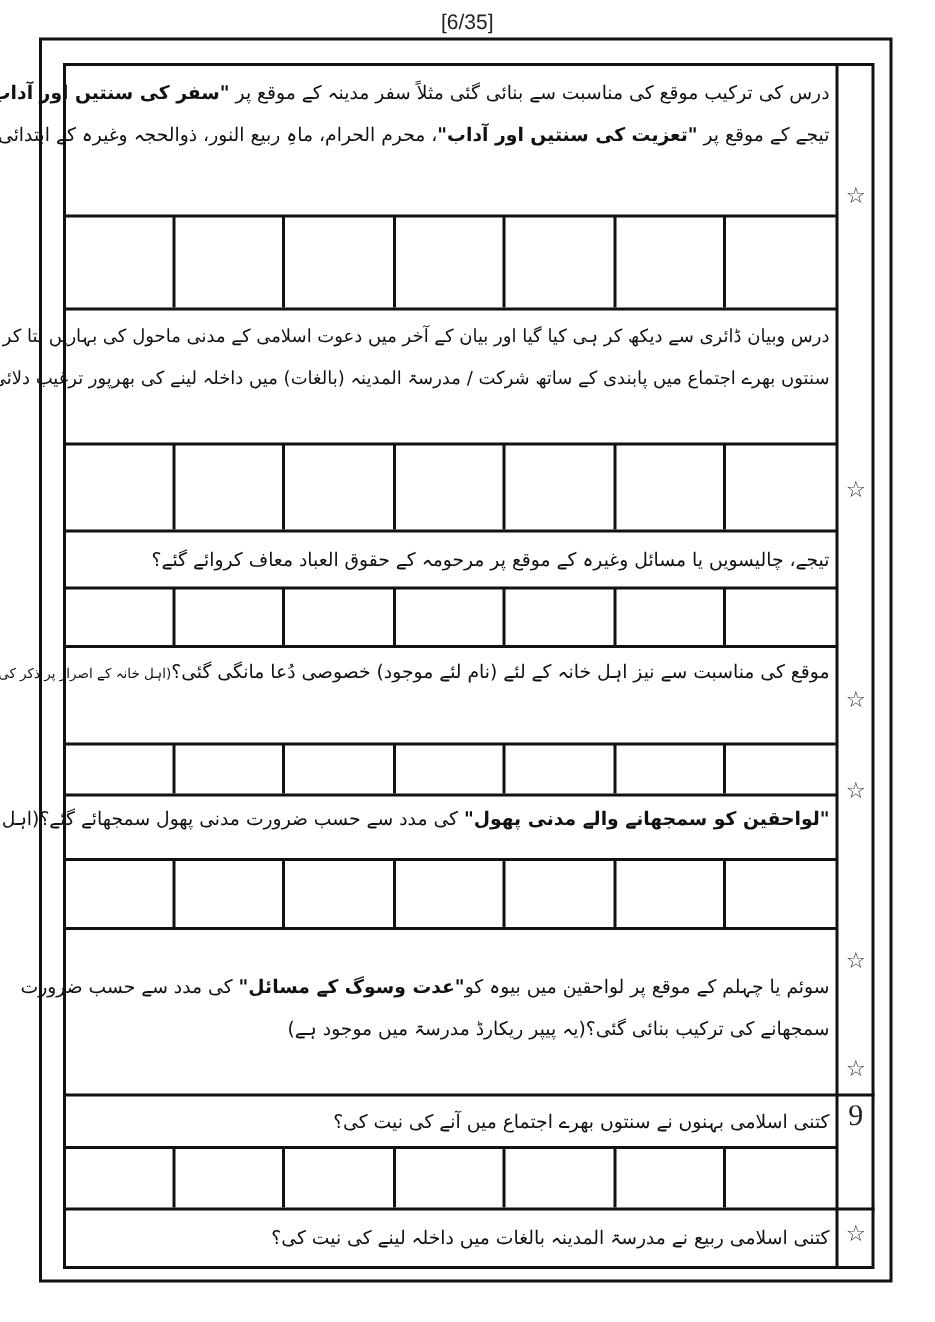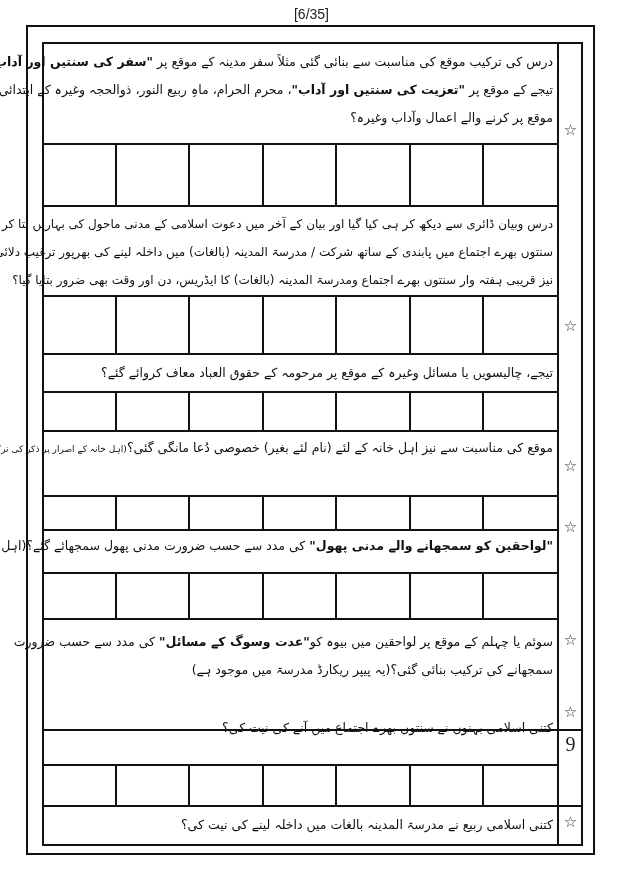--- a/index.html
+++ b/index.html
@@ -117,47 +117,45 @@
     <div style="position: absolute; left: 190.143px; top: 766px; width: 71.5714px; height: 38px;"></div>
     <div style="position: absolute; left: 263.714px; top: 766px; width: 71.5714px; height: 38px;"></div>
     <div style="position: absolute; left: 337.286px; top: 766px; width: 71.5714px; height: 38px;"></div>
     <div style="position: absolute; left: 410.857px; top: 766px; width: 71.5714px; height: 38px;"></div>
     <div style="position: absolute; left: 484.429px; top: 766px; width: 71.5714px; height: 38px;"></div>
   </div>
 
 <div class="qtext" style="top:48px">
   <span class="line"><span>درس کی ترکیب موقع کی مناسبت سے بنائی گئی مثلاً سفر مدینہ کے موقع پر</span> <b>"سفر کی سنتیں اور آداب"</b></span>
   <span class="line"><span>تیجے کے موقع پر</span> <b>"تعزیت کی سنتیں اور آداب"</b><span>، محرم الحرام، ماہِ ربیع النور، ذوالحجہ وغیرہ کے ابتدائی ایام کے</span></span>
-  <span class="line"><span>موقع پر کرنے والے اعمال وآداب وغیرہ؟</span></span>
 </div>
 
 <div class="qtext" style="top:210px; font-size:12px">
   <span class="line">درس وبیان ڈائری سے دیکھ کر ہی کیا گیا اور بیان کے آخر میں دعوت اسلامی کے مدنی ماحول کی بہاریں بتا کر ہفتہ وار</span>
   <span class="line">سنتوں بھرے اجتماع میں پابندی کے ساتھ شرکت / مدرسۃ المدینہ (بالغات) میں داخلہ لینے کی بھرپور ترغیب دلائی گئی</span>
-  <span class="line">نیز قریبی ہفتہ وار سنتوں بھرے اجتماع ومدرسۃ المدینہ (بالغات) کا ایڈریس، دن اور وقت بھی ضرور بتایا گیا؟</span>
 </div>
 
 <div class="qtext" style="top:359px">
   <span class="line">تیجے، چالیسویں یا مسائل وغیرہ کے موقع پر مرحومہ کے حقوق العباد معاف کروائے گئے؟</span>
 </div>
 
 <div class="qtext" style="top:434px">
-  <span class="line"><span>موقع کی مناسبت سے نیز اہل خانہ کے لئے (نام لئے بغیر) خصوصی دُعا مانگی گئی؟</span><span class="note">(اہل خانہ کے اصرار پر ذکر کی ترکیب بھی کی</span></span>
+  <span class="line"><span>موقع کی مناسبت سے نیز اہل خانہ کے لئے (نام لئے موجود) خصوصی دُعا مانگی گئی؟</span><span class="note">(اہل خانہ کے اصرار پر ذکر کی ترکیب بھی کی</span></span>
 </div>
 
 <div class="qtext" style="top:532px">
   <span class="line"><b>"لواحقین کو سمجھانے والے مدنی پھول"</b><span> کی مدد سے حسب ضرورت مدنی پھول سمجھائے گئے؟(اہل</span></span>
 </div>
 
-<div class="qtext" style="top:628px">
+<div class="qtext" style="top:644px">
   <span class="line"><span>سوئم یا چہلم کے موقع پر لواحقین میں بیوہ کو</span><b>"عدت وسوگ کے مسائل"</b><span> کی مدد سے حسب ضرورت</span></span>
   <span class="line"><span>سمجھانے کی ترکیب بنائی گئی؟(یہ پیپر ریکارڈ مدرسۃ میں موجود ہے)</span></span>
 </div>
 
-<div class="qtext" style="top:714px">
+<div class="qtext" style="top:734px">
   <span class="line">کتنی اسلامی بہنوں نے سنتوں بھرے اجتماع میں آنے کی نیت کی؟</span>
 </div>
 
 <div class="qtext" style="top:811px">
   <span class="line">کتنی اسلامی ربیع نے مدرسۃ المدینہ بالغات میں داخلہ لینے کی نیت کی؟</span>
 </div>
 
 <div class="marker" style="top:122px">☆</div>
 <div class="marker" style="top:318px">☆</div>
 <div class="marker" style="top:458px">☆</div>

